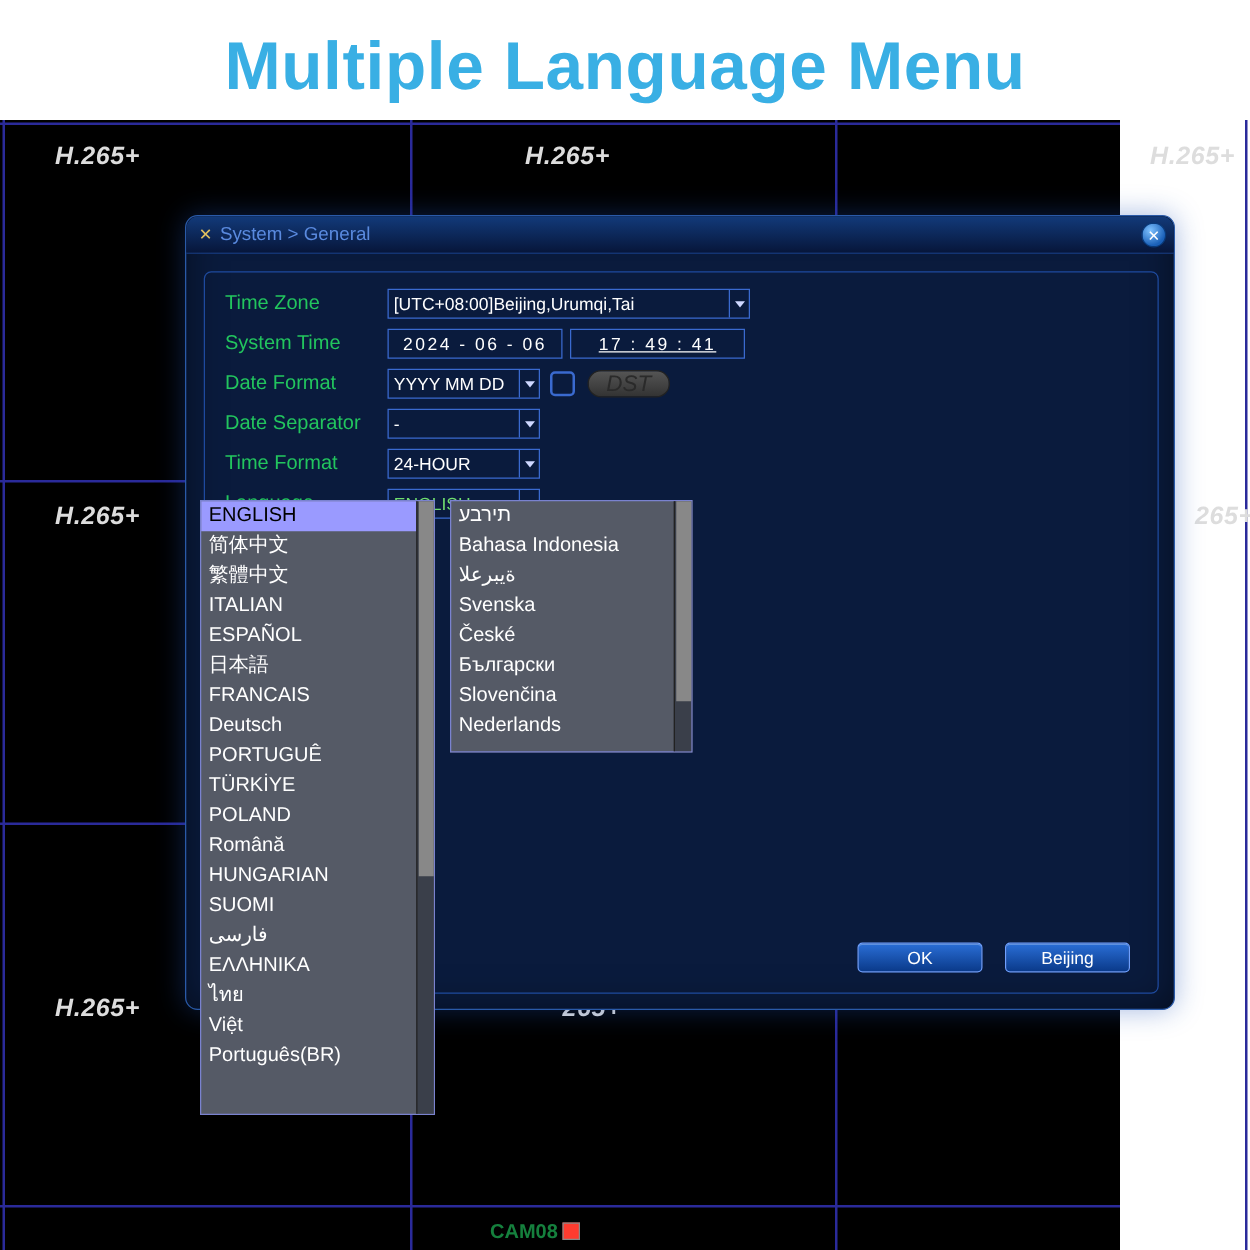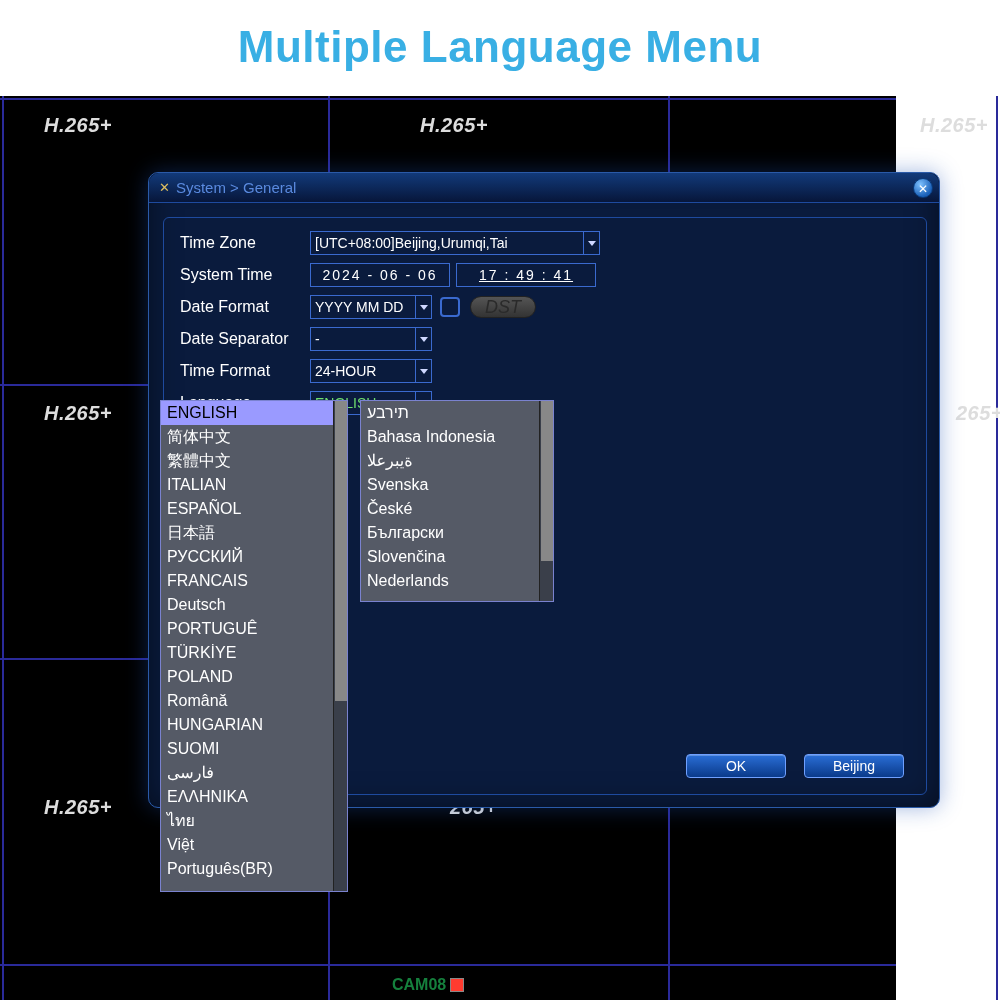--- a/index.html
+++ b/index.html
@@ -5,21 +5,21 @@
   * { box-sizing: border-box; margin: 0; padding: 0; }
   body {
     width: 1000px; height: 1000px;
     background: #fff;
     font-family: Arial, sans-serif;
     position: relative;
     overflow: hidden;
   }
   .headline {
     text-align: center;
-    font-size: 44px;
+    font-size: 54px;
     font-weight: 700;
     color: #39afe4;
     padding: 22px 0 10px 0;
     letter-spacing: 0.5px;
   }
   .dvr-bg {
     position: absolute;
     left: 0; top: 96px;
     width: 896px; height: 904px;
     background: #000;
@@ -96,21 +96,21 @@
     border-radius: 6px;
     padding: 10px 16px;
   }
   .row {
     display:flex; align-items:center;
     height: 30px;
     margin-bottom: 2px;
   }
   .label {
     width: 130px;
-    color:#ffffff;
+    color:#22c55e;
     font-size: 16px;
     white-space: nowrap;
   }
   .select, .input {
     height: 24px;
     background: #0a1b3d;
     border: 1px solid #3a6acf;
     color:#fff;
     font-size: 14px;
     padding: 0 4px;
@@ -304,21 +304,20 @@
     </div>
   </div>
 
   <div class="lang-pop pop1" id="langlist1">
     <div class="item hl">ENGLISH</div>
       <div class="item">简体中文</div>
       <div class="item">繁體中文</div>
       <div class="item">ITALIAN</div>
       <div class="item">ESPAÑOL</div>
       <div class="item">日本語</div>
-      <div class="item">РУССКИЙ</div>
       <div class="item">FRANCAIS</div>
       <div class="item">Deutsch</div>
       <div class="item">PORTUGUÊ</div>
       <div class="item">TÜRKİYE</div>
       <div class="item">POLAND</div>
       <div class="item">Română</div>
       <div class="item">HUNGARIAN</div>
       <div class="item">SUOMI</div>
       <div class="item">فارسی</div>
       <div class="item">ΕΛΛΗΝΙΚΑ</div>

